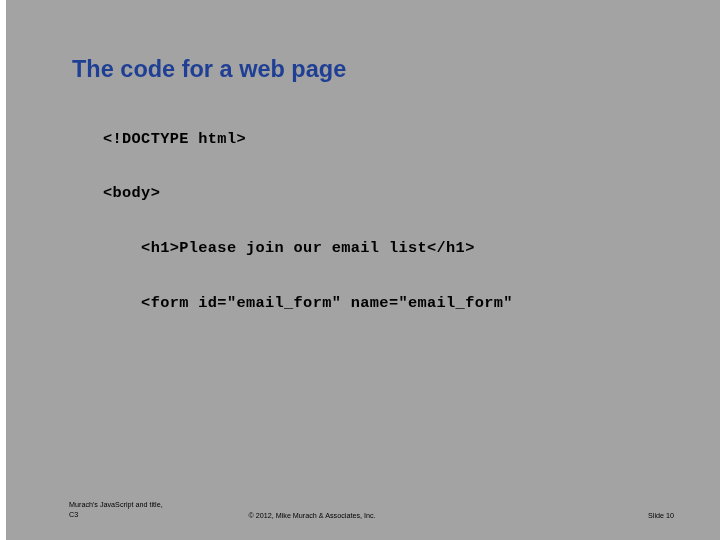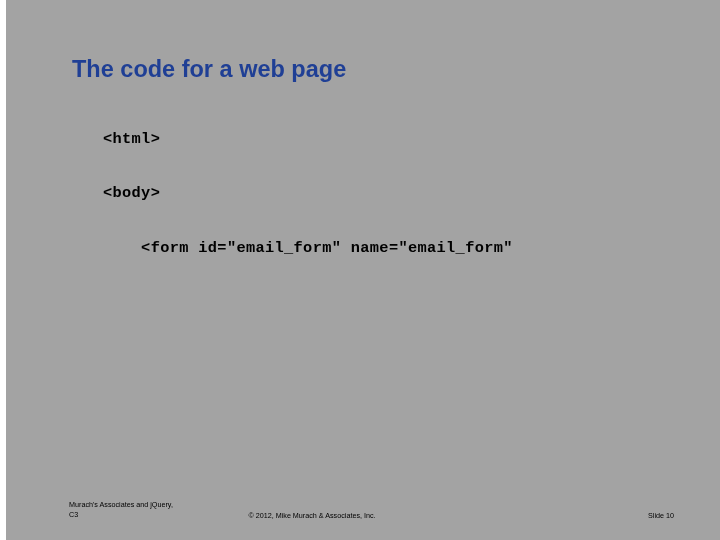--- a/index.html
+++ b/index.html
@@ -103,37 +103,38 @@
   }
 </style>
 </head>
 <body>
 
 <div class="slide">
 
   <div class="slide-title">The code for a web page</div>
 
   <div class="code-block">
-    <span class="code-line">&lt;html&gt;</span>
+    <span class="code-line">&lt;!DOCTYPE html&gt;</span>
     <span class="code-line">&lt;body&gt;</span>
+    <span class="code-line">    &lt;h1&gt;Please join our email list&lt;/h1&gt;</span>
     <span class="code-line">    &lt;form id="email_form" name="email_form"</span>
     
     
     
     
     
     
     
     
     
     
   </div>
 
   <div class="footer">
     <div class="footer-left">
-      <span class="fl-line">Murach's Associates and jQuery,</span>
+      <span class="fl-line">Murach's JavaScript and title,</span>
       <span class="fl-line">C3</span>
     </div>
     <div class="footer-center">© 2012, Mike Murach &amp; Associates, Inc.</div>
     <div class="footer-right">Slide 10</div>
   </div>
 
 </div>
 
 </body></html>

